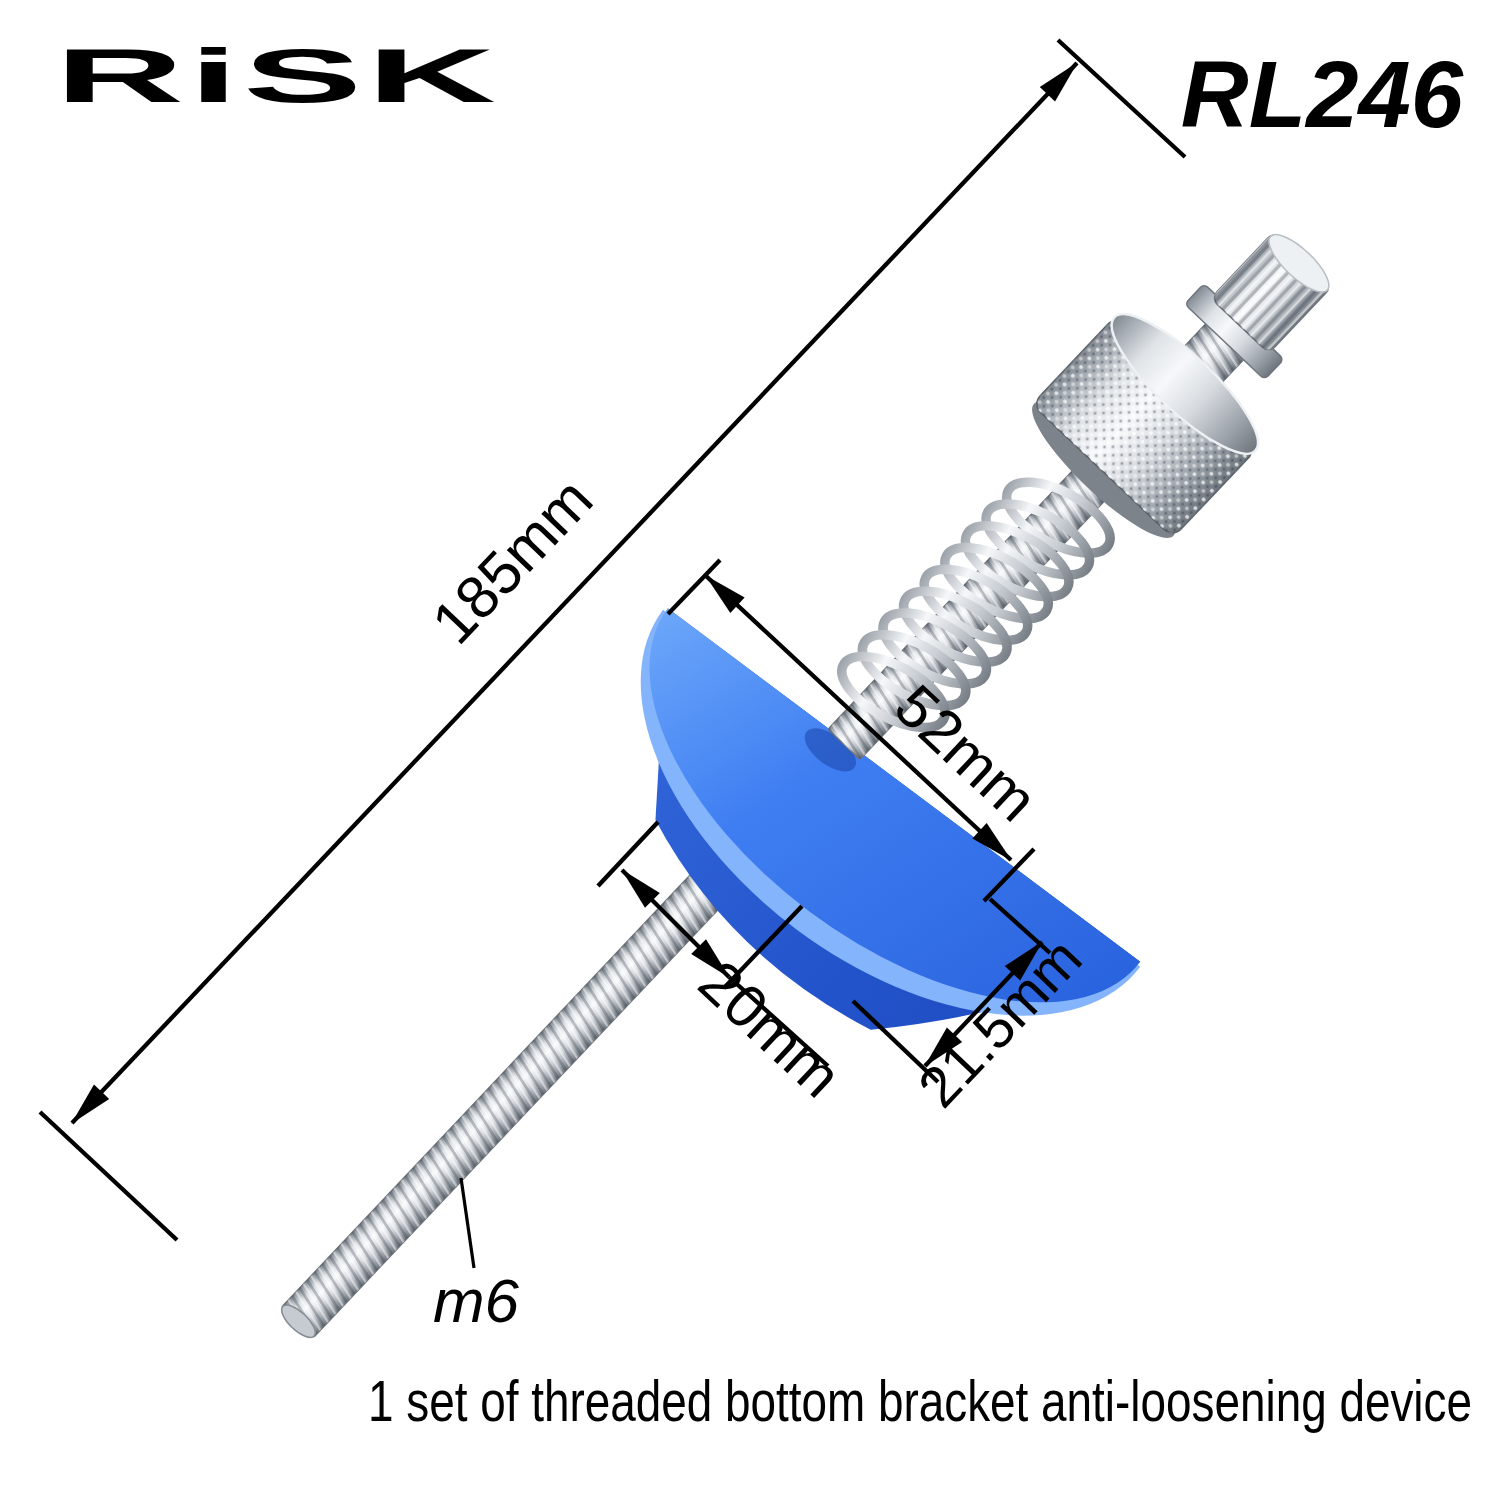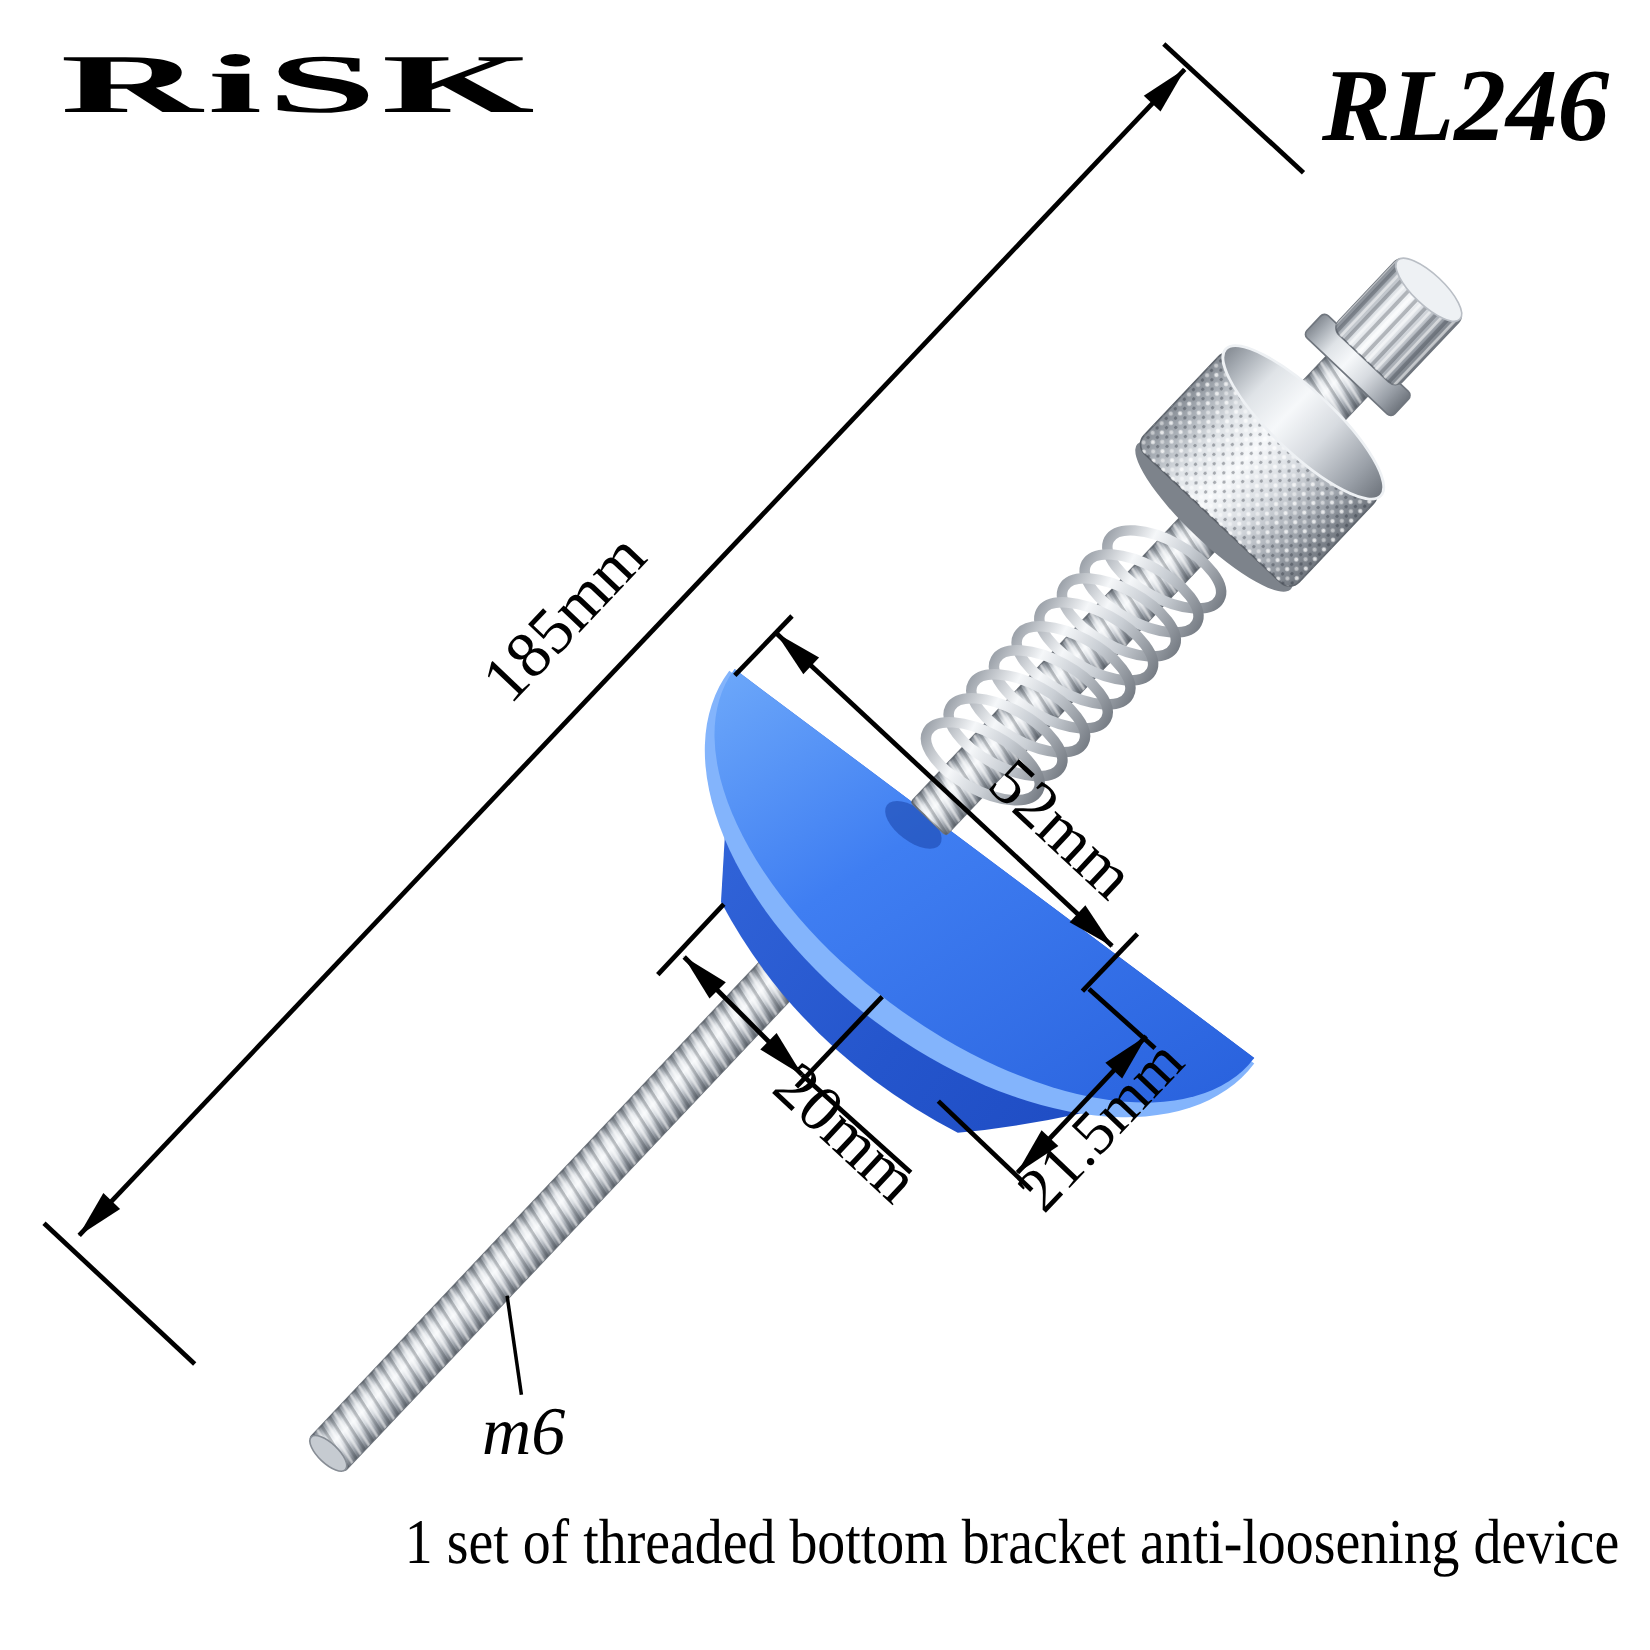--- a/index.html
+++ b/index.html
@@ -1,17 +1,17 @@
 <!DOCTYPE html>
 <html><head>
 <meta charset="utf-8">
 <style>
   html,body{margin:0;padding:0;background:#ffffff;}
   .stage{position:relative;width:1500px;height:1500px;background:#fff;overflow:hidden;
-         font-family:Liberation Serif, serif;}
+         font-family:Liberation Sans, sans-serif;}
   svg{display:block;}
   text{fill:#000;}
   .dim-label{font-size:60px;}
   .dim-label-sm{font-size:57px;}
   .thread-note{font-size:62px;font-style:italic;}
   .model{font-size:94px;font-style:italic;font-weight:600;}
   .logo{font-size:76px;font-weight:700;letter-spacing:2px;}
   .caption{font-size:58px;}
 </style>
 </head>

